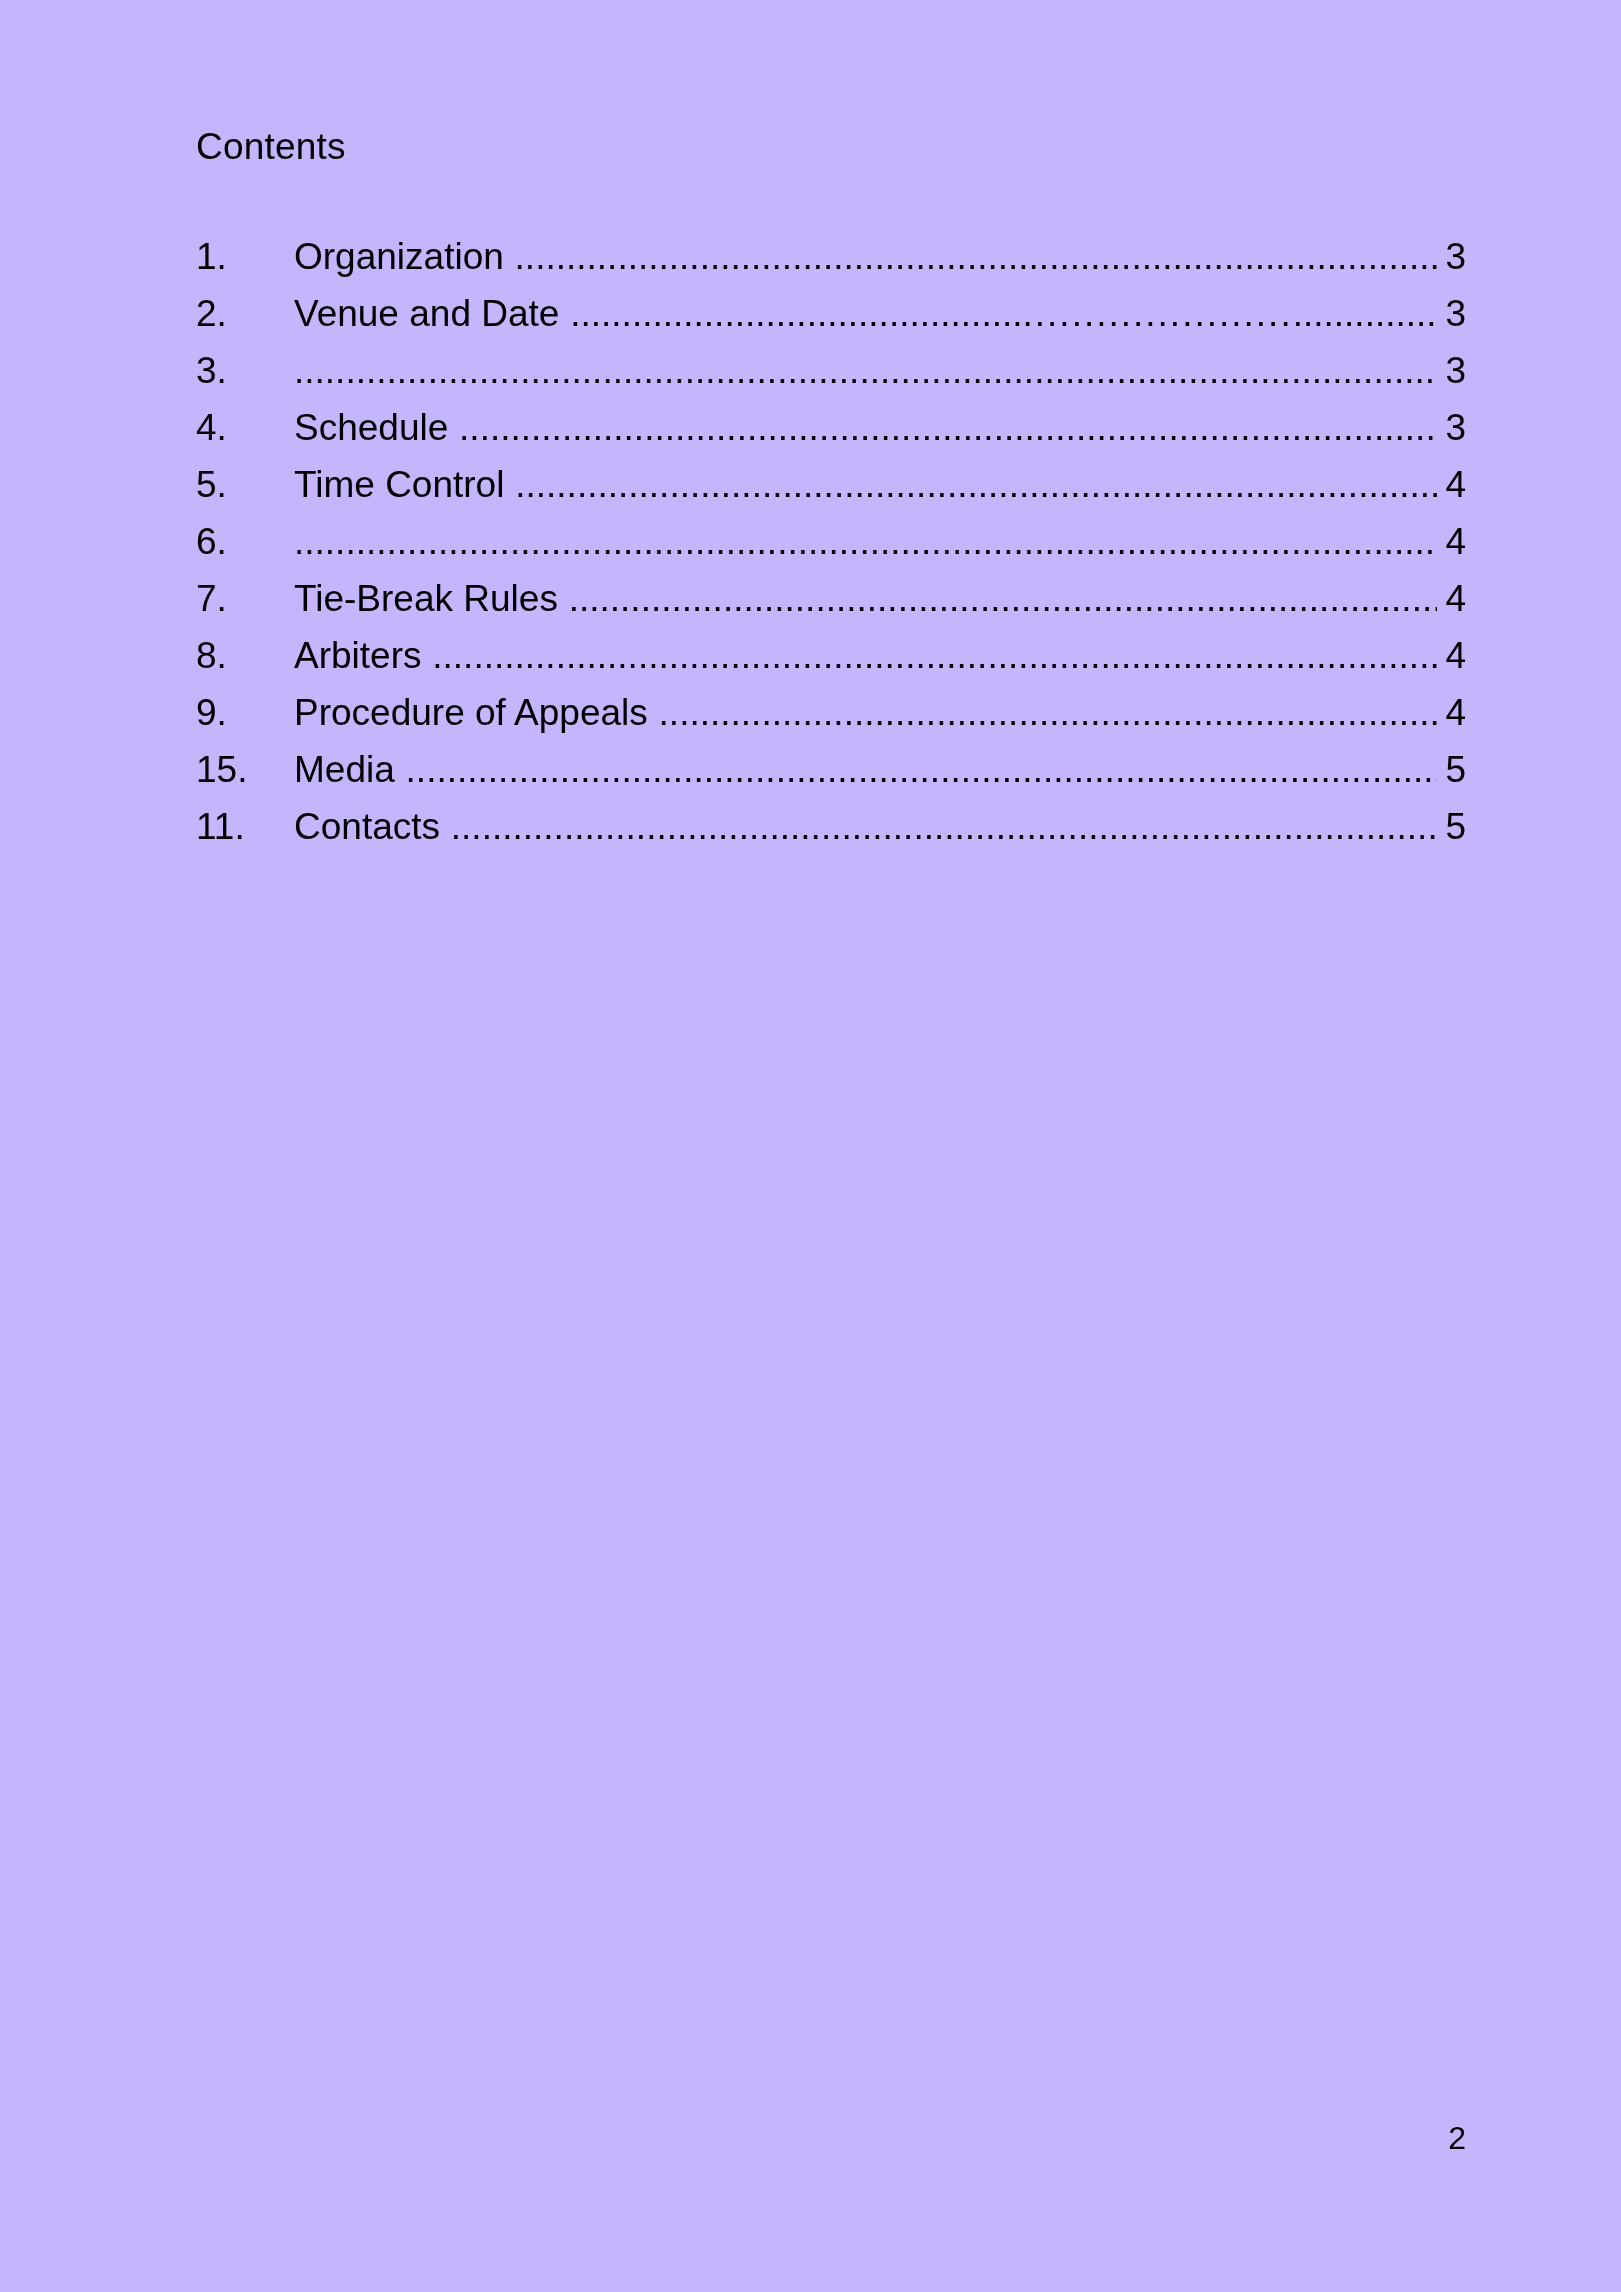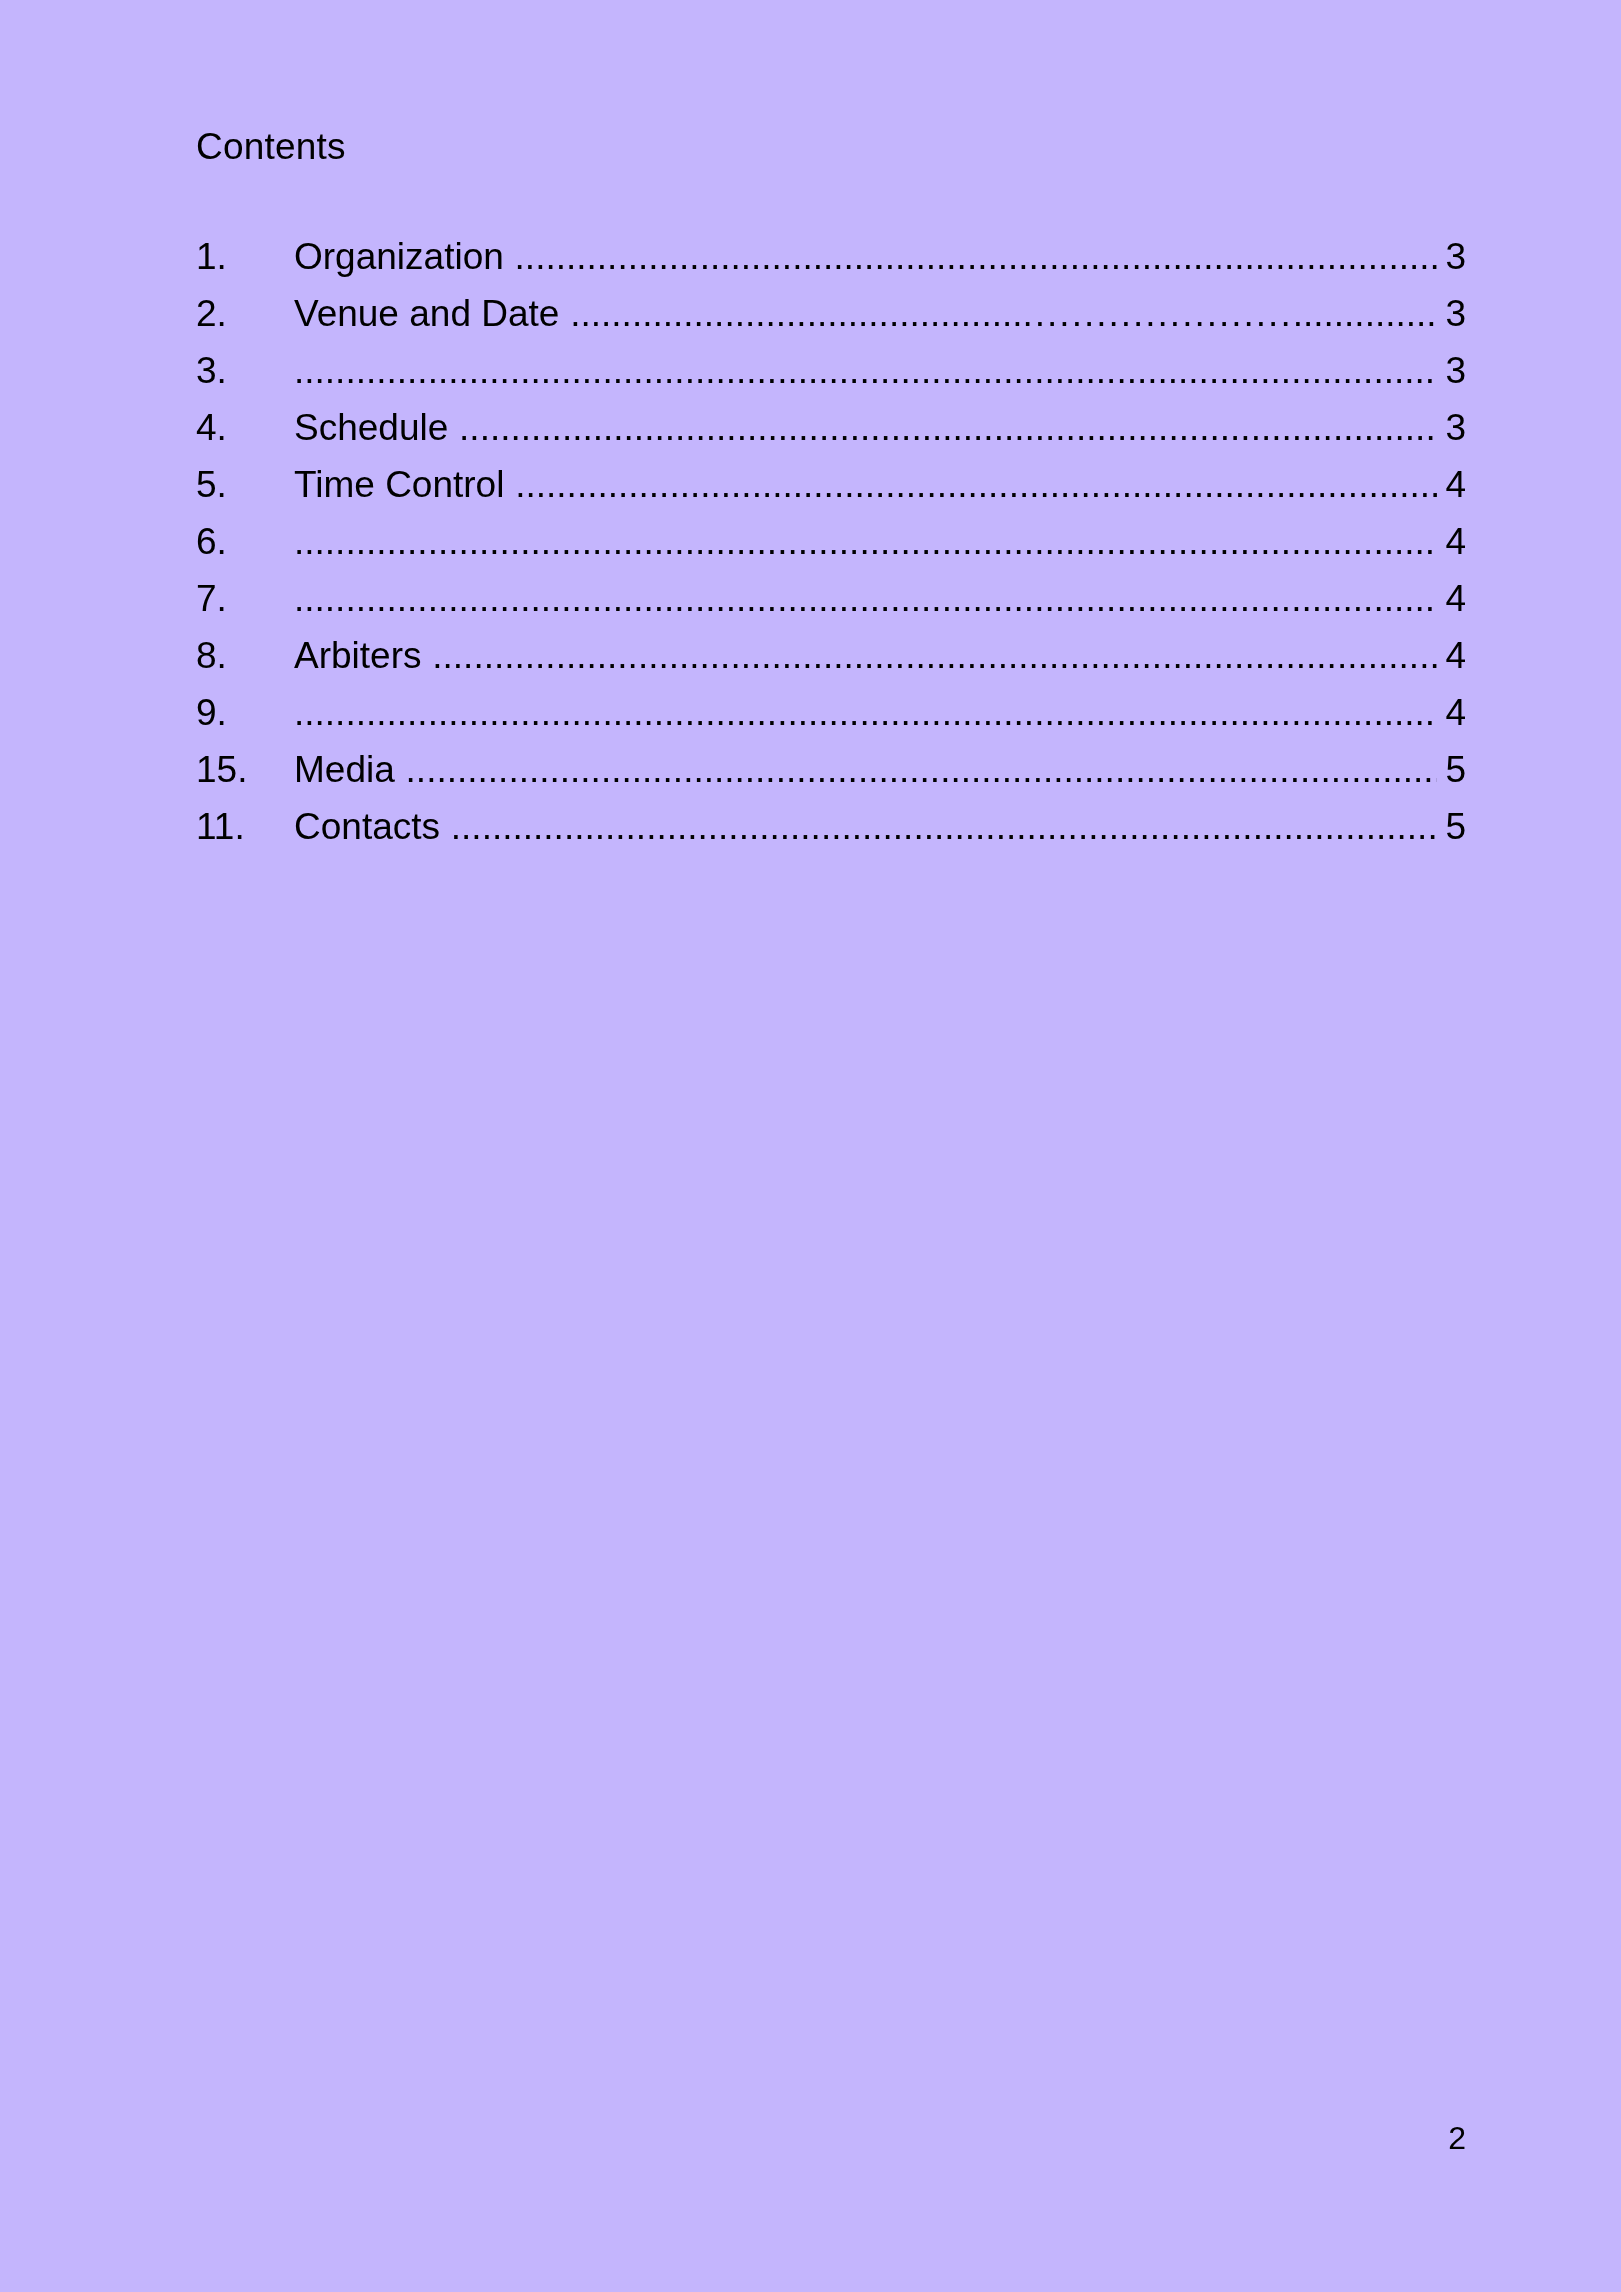--- a/index.html
+++ b/index.html
@@ -106,33 +106,35 @@
   </div>
 
   <div class="toc-row">
     <span class="toc-num">6.</span>
     <span class="toc-leader"><span class="dots">................................................................................................................................................................</span></span>
     <span class="toc-page">4</span>
   </div>
 
   <div class="toc-row">
     <span class="toc-num">7.</span>
+    <span class="toc-title">Tie-Break Rules</span>
     <span class="toc-leader"><span class="dots">................................................................................................................................................................</span></span>
     <span class="toc-page">4</span>
   </div>
 
   <div class="toc-row">
     <span class="toc-num">8.</span>
     <span class="toc-title">Arbiters</span>
     <span class="toc-leader"><span class="dots">................................................................................................................................................................</span></span>
     <span class="toc-page">4</span>
   </div>
 
   <div class="toc-row">
     <span class="toc-num">9.</span>
+    <span class="toc-title">Procedure of Appeals</span>
     <span class="toc-leader"><span class="dots">................................................................................................................................................................</span></span>
     <span class="toc-page">4</span>
   </div>
 
   <div class="toc-row">
     <span class="toc-num">15.</span>
     <span class="toc-title">Media</span>
     <span class="toc-leader"><span class="dots">................................................................................................................................................................</span></span>
     <span class="toc-page">5</span>
   </div>

